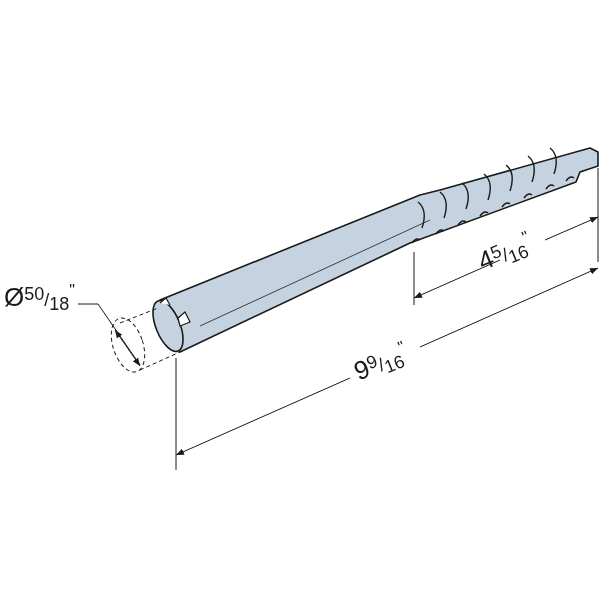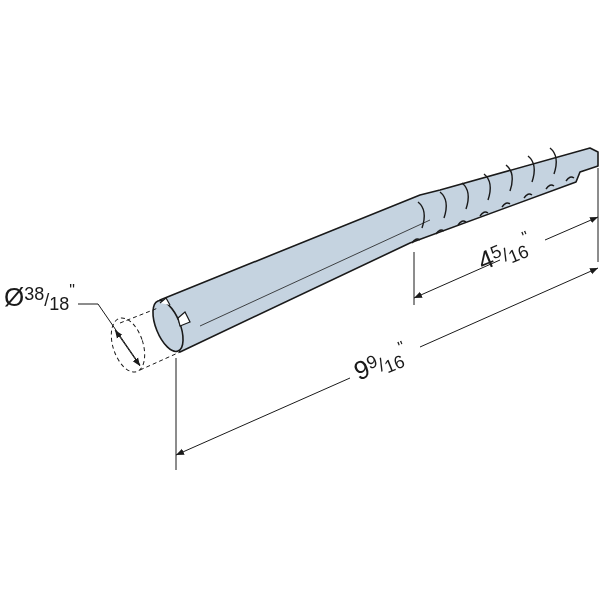--- a/index.html
+++ b/index.html
@@ -59,21 +59,21 @@
 
   <g stroke="#1a1a1a" stroke-width="1">
     <line x1="414" y1="298" x2="500" y2="260" marker-start="url(#arr)"></line>
     <line x1="545" y1="240" x2="598" y2="217" marker-end="url(#arr)"></line>
     <line x1="176" y1="455" x2="350" y2="378" marker-start="url(#arr)"></line>
     <line x1="420" y1="347" x2="598" y2="268" marker-end="url(#arr)"></line>
   </g>
 </svg>
 
 <div class="dim-label" style="left:4px; top:282px;">
-  <span class="big">Ø</span><sup class="frac">38</sup><span class="frac">/</span><sub class="frac">18</sub><span class="inch">"</span>
+  <span class="big">Ø</span><sup class="frac">50</sup><span class="frac">/</span><sub class="frac">18</sub><span class="inch">"</span>
 </div>
 
 <div class="dim-label" style="left:486px; top:246px; transform: rotate(-22deg);">
   <span class="big">4</span><sup class="frac">5</sup><span class="frac">/</span><sub class="frac">16</sub><span class="inch">"</span>
 </div>
 
 <div class="dim-label" style="left:362px; top:356px; transform: rotate(-22deg);">
   <span class="big">9</span><sup class="frac">9</sup><span class="frac">/</span><sub class="frac">16</sub><span class="inch">"</span>
 </div>
 

